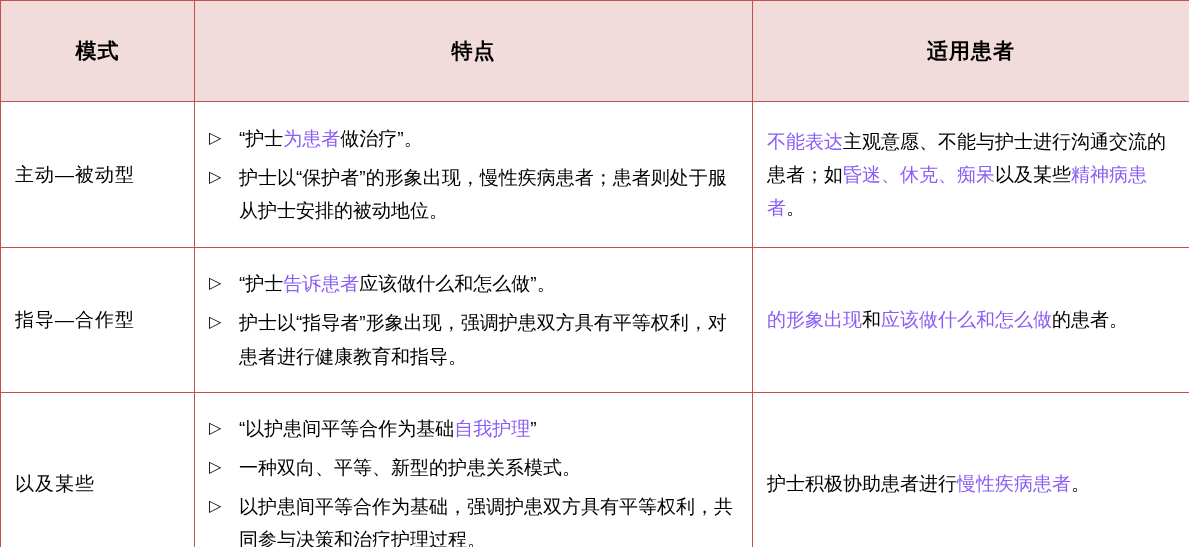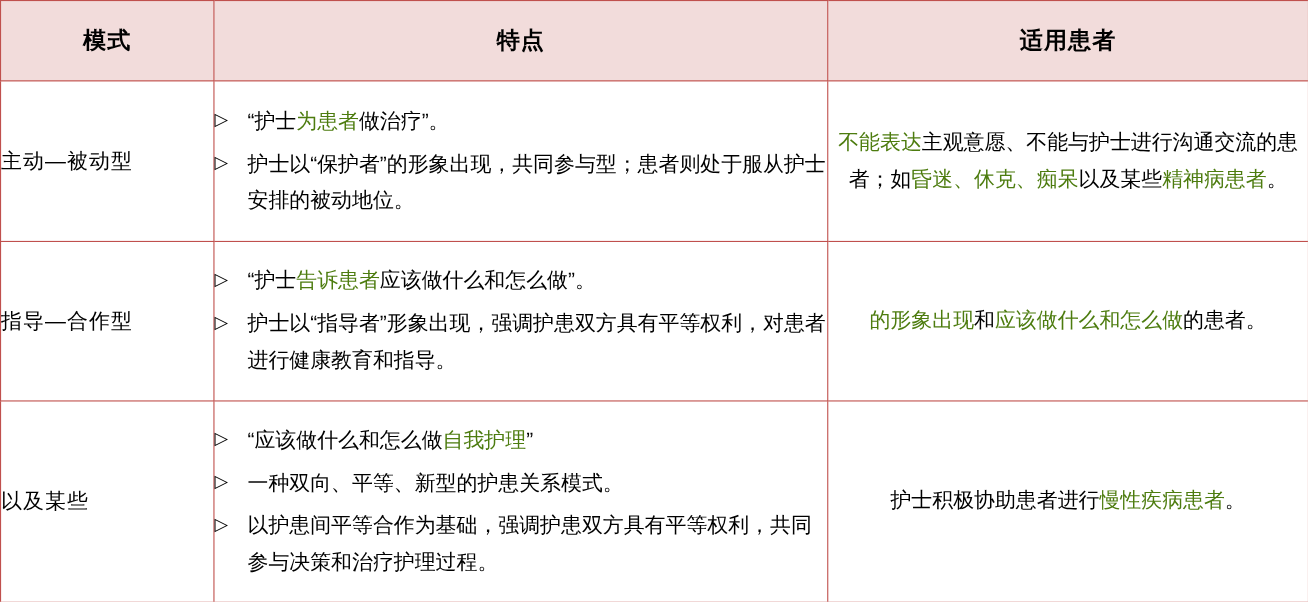--- a/index.html
+++ b/index.html
@@ -20,21 +20,21 @@
     overflow: hidden;
   }
   table.model-table {
     border-collapse: collapse;
     width: 1189px;
     table-layout: fixed;
   }
   table.model-table td, table.model-table th {
     border: 1px solid #c0504d;
     vertical-align: middle;
-    padding: 0;
+    padding: 14px;
   }
   thead th {
     background: #f2dcdb;
     text-align: center;
     font-weight: bold;
     font-size: 21px;
     height: 72px;
     letter-spacing: 1px;
   }
   col.c-mode   { width: 194px; }
@@ -46,21 +46,20 @@
     font-size: 19px;
     letter-spacing: 1px;
   }
   td.feature-cell {
     padding: 14px 18px 14px 14px;
   }
   td.patient-cell {
     padding: 14px 20px 14px 18px;
     font-size: 19px;
     line-height: 1.75;
-    text-align: center;
   }
   ul.bullets {
     list-style: none;
     margin: 0;
     padding: 0;
   }
   ul.bullets li {
     display: flex;
     align-items: flex-start;
     font-size: 19px;
@@ -71,21 +70,21 @@
   .tri {
     flex: 0 0 auto;
     width: 30px;
     font-size: 16px;
     line-height: 1.95;
     color: #000;
   }
   .btxt {
     flex: 1 1 auto;
   }
-  .red { color: #4d7c0f; }
+  .red { color: #8b5cf6; }
   .row-1 { height: 146px; }
   .row-2 { height: 145px; }
   .row-3 { height: 183px; }
 </style>
 </head>
 <body>
 
 <div class="sheet">
   <table class="model-table">
     <colgroup>
@@ -104,21 +103,21 @@
       <tr class="row-1">
         <td class="mode-cell">主动—被动型</td>
         <td class="feature-cell">
           <ul class="bullets">
             <li>
               <span class="tri">▷</span>
               <span class="btxt"><span>“护士</span><span class="red">为患者</span><span>做治疗”。</span></span>
             </li>
             <li>
               <span class="tri">▷</span>
-              <span class="btxt">护士以“保护者”的形象出现，共同参与型；患者则处于服从护士安排的被动地位。</span>
+              <span class="btxt">护士以“保护者”的形象出现，慢性疾病患者；患者则处于服从护士安排的被动地位。</span>
             </li>
           </ul>
         </td>
         <td class="patient-cell">
           <span class="red">不能表达</span><span>主观意愿、不能与护士进行沟通交流的患者；如</span><span class="red">昏迷、休克、痴呆</span><span>以及某些</span><span class="red">精神病患者</span><span>。</span>
         </td>
       </tr>
 
       <tr class="row-2">
         <td class="mode-cell">指导—合作型</td>
@@ -138,21 +137,21 @@
           <span class="red">的形象出现</span><span>和</span><span class="red">应该做什么和怎么做</span><span>的患者。</span>
         </td>
       </tr>
 
       <tr class="row-3">
         <td class="mode-cell">以及某些</td>
         <td class="feature-cell">
           <ul class="bullets">
             <li>
               <span class="tri">▷</span>
-              <span class="btxt"><span>“应该做什么和怎么做</span><span class="red">自我护理</span><span>”</span></span>
+              <span class="btxt"><span>“以护患间平等合作为基础</span><span class="red">自我护理</span><span>”</span></span>
             </li>
             <li>
               <span class="tri">▷</span>
               <span class="btxt">一种双向、平等、新型的护患关系模式。</span>
             </li>
             <li>
               <span class="tri">▷</span>
               <span class="btxt">以护患间平等合作为基础，强调护患双方具有平等权利，共同参与决策和治疗护理过程。</span>
             </li>
           </ul>

